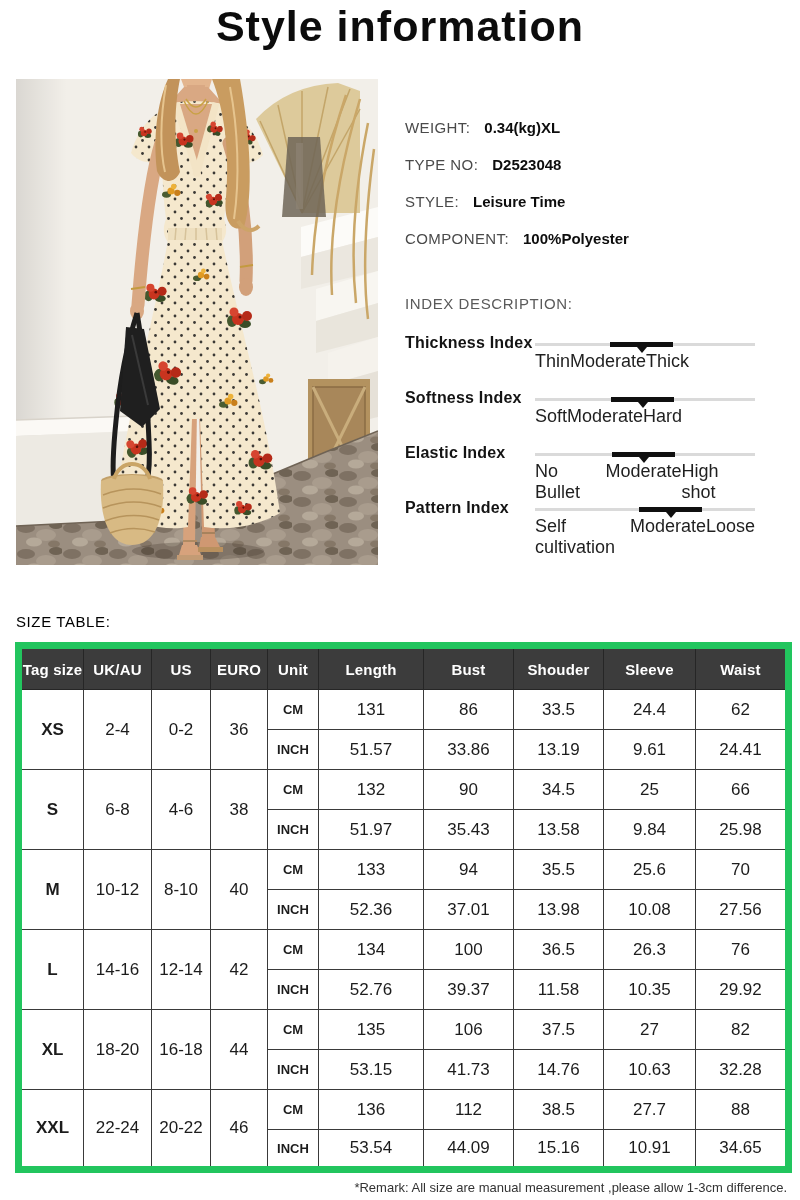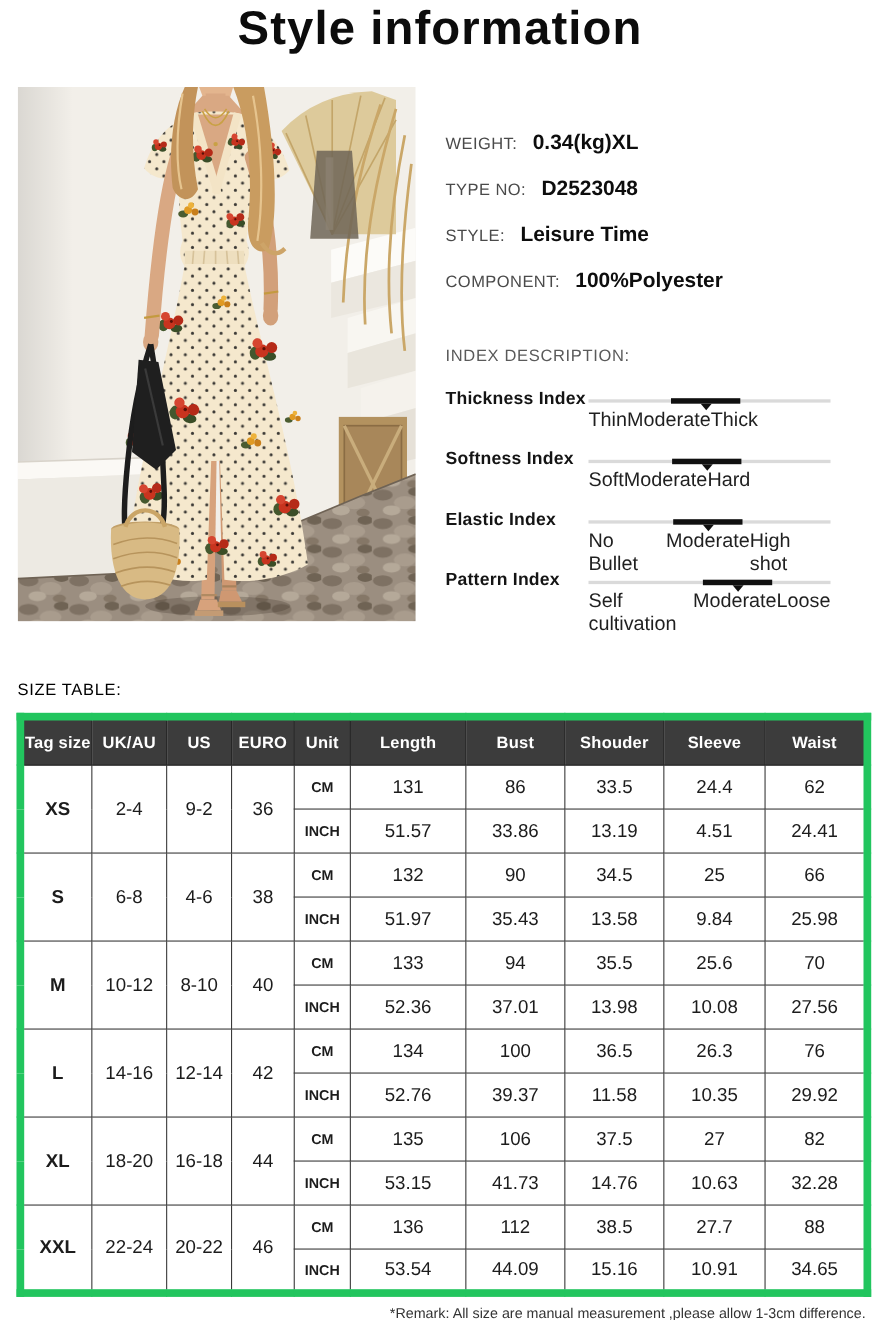--- a/index.html
+++ b/index.html
@@ -11,21 +11,21 @@
   .page-title {
     margin:0; padding-top:3px; text-align:center;
     font-size:43px; font-weight:600; letter-spacing:1px; color:#0c0c0c; line-height:1.08;
   }
   .top-section { display:flex; margin:30px 0 0 16px; }
   .photo-frame { width:362px; height:486px; flex:none; overflow:hidden; }
   .right-col { flex:1; padding:40px 45px 0 27px; }
 
   .info-row { display:flex; align-items:baseline; margin-bottom:20px; }
   .info-label { font-size:15px; color:#4a4a4a; letter-spacing:.4px; margin-right:14px; white-space:nowrap;text-align:right; }
-  .info-value { font-size:19px; font-weight:700; color:#0d0d0d; }
+  .info-value { font-size:15px; font-weight:700; color:#0d0d0d; }
 
   .idx-heading { font-size:15px; color:#5a5a5a; letter-spacing:.6px; margin:48px 0 19px; }
   .idx-row { display:flex; height:42px; margin-bottom:13px; }
   .idx-name { width:130px; flex:none; font-size:16px; font-weight:700; color:#141414; padding-top:3px; letter-spacing:.2px; }
   .slider { position:relative; flex:1; }
   .track { position:absolute; top:12px; left:0; right:0; height:3px; background:#dadada; }
   .seg   { position:absolute; top:11px; height:5px; background:#101010; left:38%; width:24%; }
   .tri   { position:absolute; top:16px; width:0; height:0;
            border-left:5px solid transparent; border-right:5px solid transparent; border-top:6px solid #101010; left:49%; }
   .levels{ position:absolute; top:20px; left:0; right:0; display:flex; justify-content:flex-start;
@@ -335,35 +335,35 @@
       <th>Bust</th>
       <th>Shouder</th>
       <th>Sleeve</th>
       <th>Waist</th>
     </tr>
   </thead>
   <tbody>
     <tr>
       <td class="tag-cell" rowspan="2">XS</td>
       <td rowspan="2">2-4</td>
-      <td rowspan="2">9-2</td>
+      <td rowspan="2">0-2</td>
       <td rowspan="2">36</td>
       <td class="unit-cell">CM</td>
       <td>131</td>
       <td>86</td>
       <td>33.5</td>
       <td>24.4</td>
       <td>62</td>
     </tr>
     <tr>
       <td class="unit-cell">INCH</td>
       <td>51.57</td>
       <td>33.86</td>
       <td>13.19</td>
-      <td>4.51</td>
+      <td>9.61</td>
       <td>24.41</td>
     </tr>
     <tr>
       <td class="tag-cell" rowspan="2">S</td>
       <td rowspan="2">6-8</td>
       <td rowspan="2">4-6</td>
       <td rowspan="2">38</td>
       <td class="unit-cell">CM</td>
       <td>132</td>
       <td>90</td>

